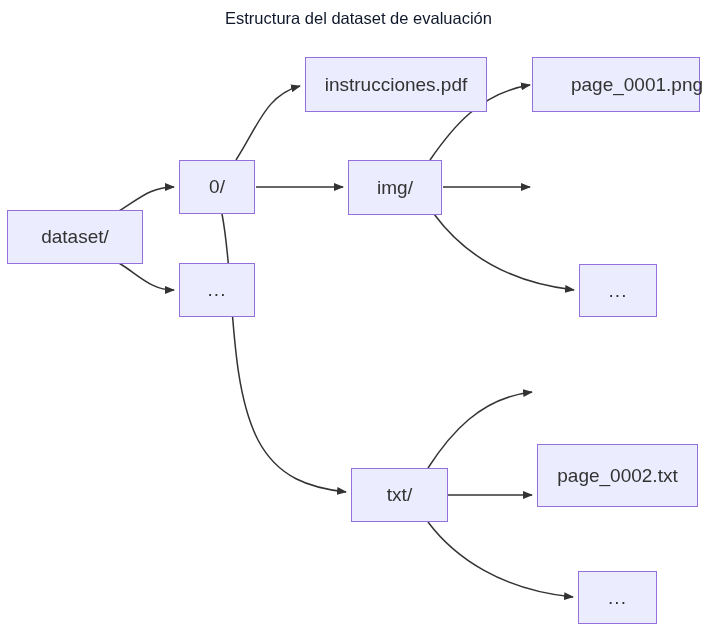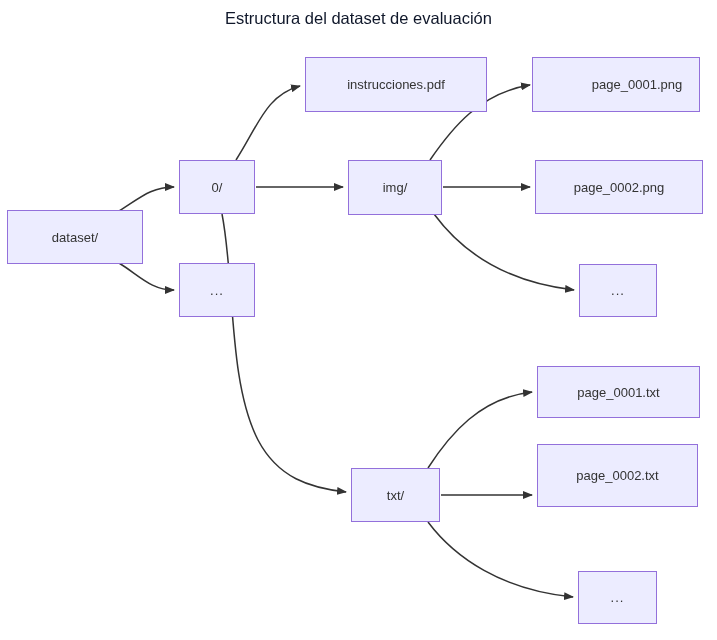--- a/index.html
+++ b/index.html
@@ -37,38 +37,38 @@
     fill: none;
     stroke: #333333;
     stroke-width: 1.5px;
   }
   .node {
     position: absolute;
     box-sizing: border-box;
     background: #ECECFF;
     border: 1px solid #9370DB;
     color: #333333;
-    font-size: 13px;
+    font-size: 19px;
     display: flex;
     align-items: center;
     justify-content: center;
     white-space: nowrap;
     z-index: 1;
   }
   .node.dots { letter-spacing: 1px; }
 
   #n-dataset        { left: 7px;   top: 210px; width: 136px; height: 54px; }
   #n-folder0        { left: 179px; top: 160px; width: 76px;  height: 54px; }
   #n-dots-dataset   { left: 179px; top: 263px; width: 76px;  height: 54px; }
   #n-instrucciones  { left: 305px; top: 57px;  width: 182px; height: 55px; }
   #n-img            { left: 348px; top: 160px; width: 94px;  height: 55px; }
   #n-png1           { left: 532px; top: 57px;  width: 168px; height: 55px; padding-left: 42px; }
   #n-png2           { left: 535px; top: 160px; width: 168px; height: 54px; }
   #n-dots-img       { left: 579px; top: 264px; width: 78px;  height: 53px; }
-  #n-txt            { left: 351px; top: 468px; width: 89px;  height: 54px; }
+  #n-txt            { left: 351px; top: 468px; width: 97px;  height: 54px; }
   #n-txt1           { left: 537px; top: 366px; width: 163px; height: 52px; }
   #n-txt2           { left: 537px; top: 444px; width: 161px; height: 63px; }
   #n-dots-txt       { left: 578px; top: 571px; width: 79px;  height: 53px; }
 </style>
 </head>
 <body>
 
 <div id="canvas">
 
   <div class="diagram-title">Estructura del dataset de evaluación</div>
@@ -103,31 +103,25 @@
   </div>
   <div class="node" id="n-instrucciones">
     <span>instrucciones.pdf</span>
   </div>
   <div class="node" id="n-img">
     <span>img/</span>
   </div>
   <div class="node" id="n-png1">
     <span>page_0001.png</span>
   </div>
-  <div class="node" id="n-png2">
-    <span>page_0002.png</span>
-  </div>
   <div class="node dots" id="n-dots-img">
     <span>...</span>
   </div>
   <div class="node" id="n-txt">
     <span>txt/</span>
-  </div>
-  <div class="node" id="n-txt1">
-    <span>page_0001.txt</span>
   </div>
   <div class="node" id="n-txt2">
     <span>page_0002.txt</span>
   </div>
   <div class="node dots" id="n-dots-txt">
     <span>...</span>
   </div>
 
 </div>
 

